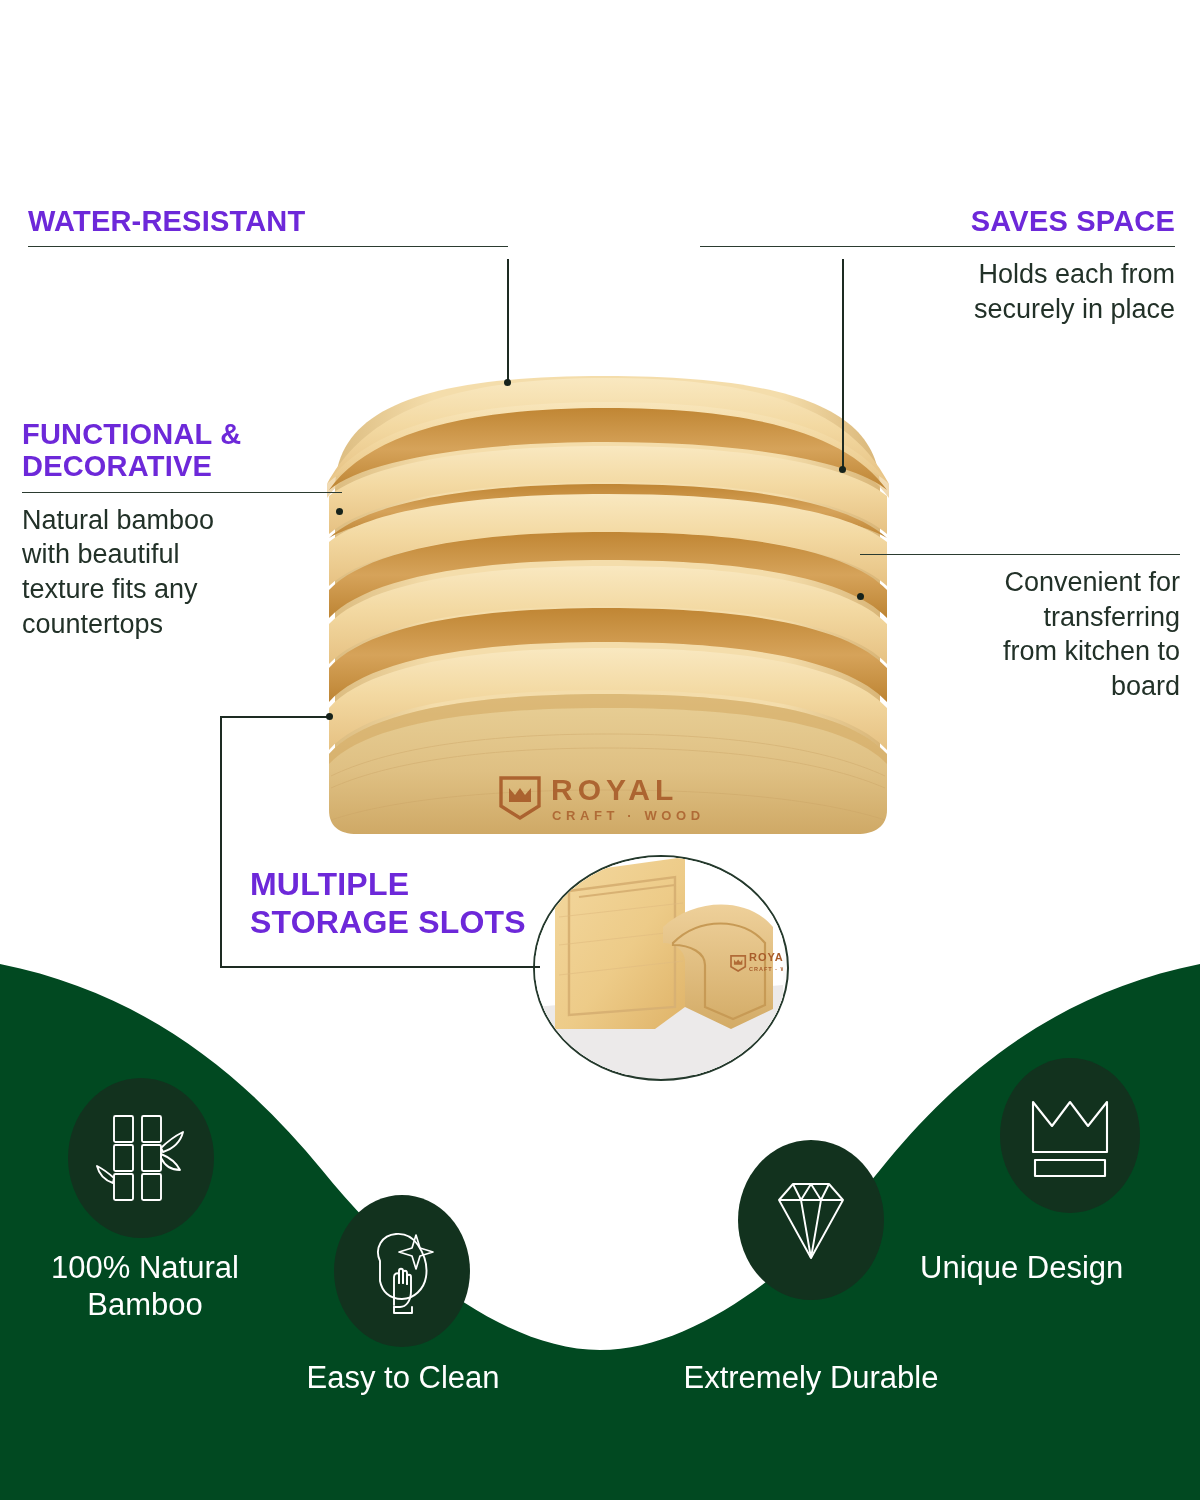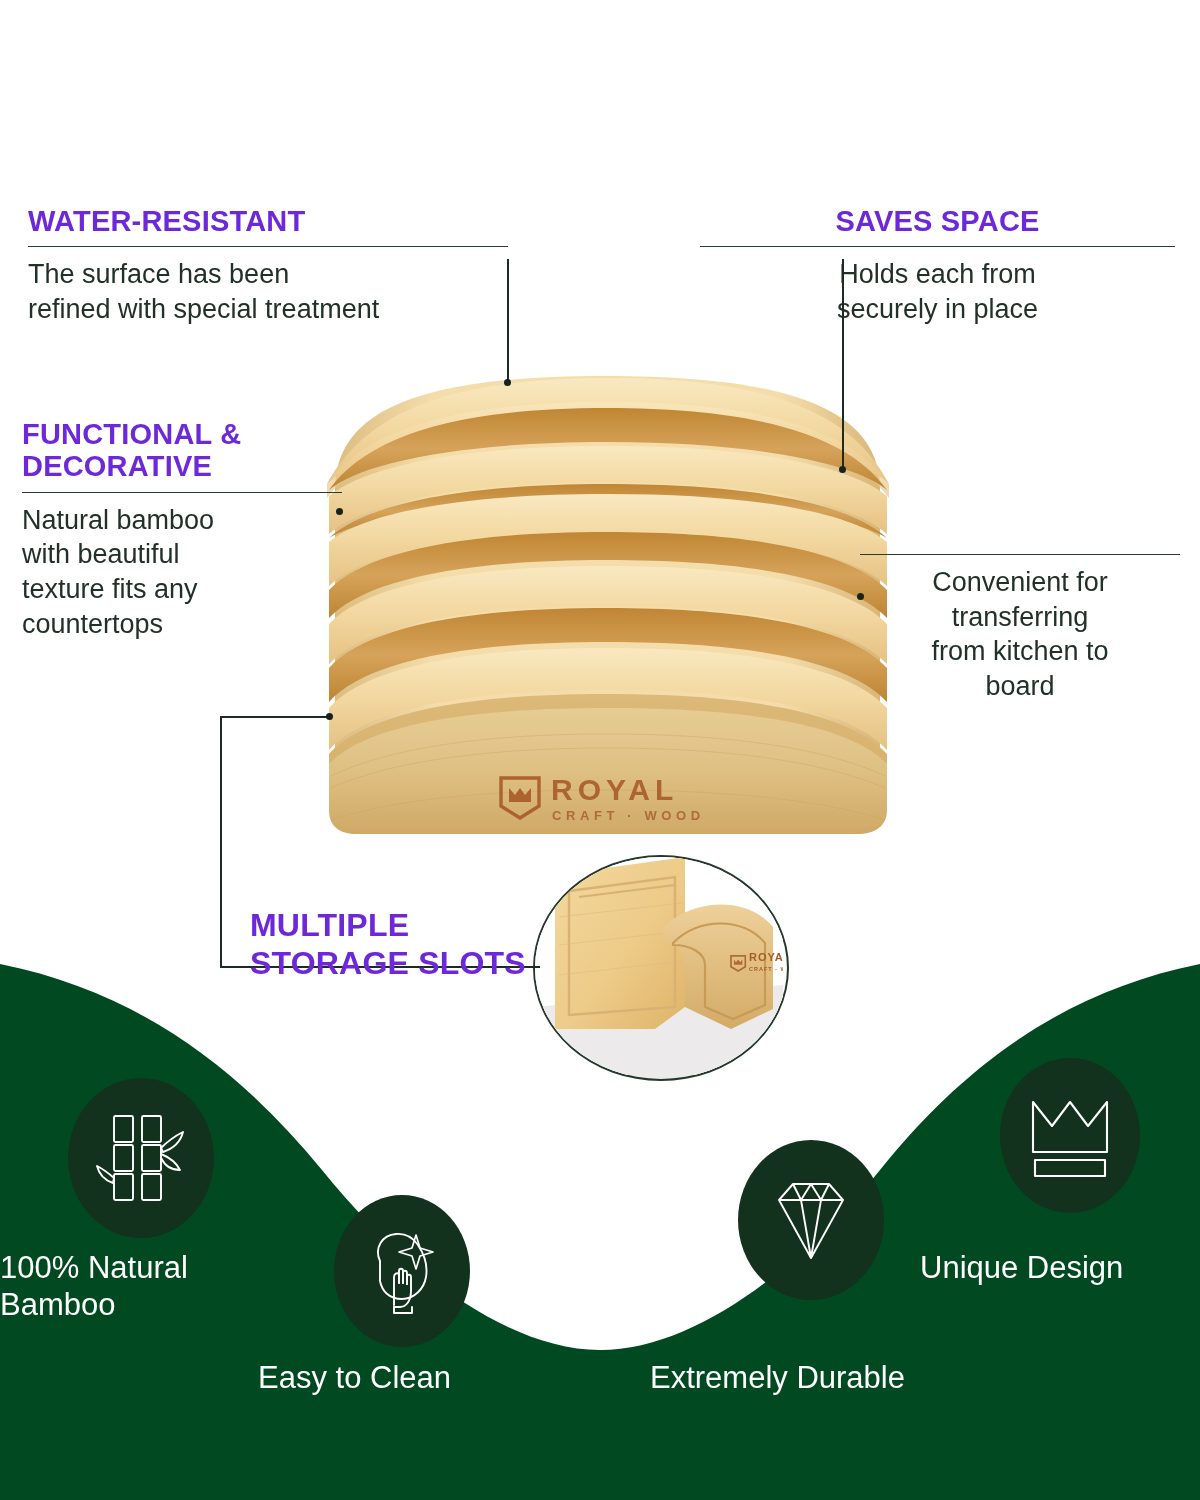--- a/index.html
+++ b/index.html
@@ -18,21 +18,21 @@
     color:#6d28d9;line-height:1.12;text-transform:uppercase;
     white-space:pre-line;
   }
   .callout .c-rule{
     height:0;border-top:1.6px solid #2b3b30;margin-top:9px;
   }
   .callout .c-body{
     font-size:27px;line-height:1.28;color:#223128;margin-top:10px;
     white-space:pre-line;font-weight:400;
   }
-  .callout.right .c-title,.callout.right .c-body{text-align:center;}
+  .callout.right .c-title,.callout.right .c-body{text-align:right;}
 
   
   .conn{position:absolute;background:#1d2b22;}
   .conn.v{width:1.6px;}
   .conn.h{height:1.6px;}
   .dot{position:absolute;width:7px;height:7px;border-radius:50%;background:#16221b;}
 
   
   #product{position:absolute;left:305px;top:372px;width:605px;height:468px;}
 
@@ -44,21 +44,21 @@
   }
 
   
   #greenwrap{position:absolute;left:0;top:930px;width:1200px;height:570px;}
   .badge{
     position:absolute;border-radius:50%;
     background:#12321e;display:flex;align-items:center;justify-content:center;
   }
   .blabel{
     position:absolute;color:#ffffff;font-size:31px;line-height:1.18;
-    text-align:left;font-weight:400;white-space:pre-line;
+    text-align:center;font-weight:400;white-space:pre-line;
   }
 </style>
 </head>
 <body>
 
 <div class="stage">
 
   <div id="greenwrap">
     <svg width="1200" height="570" viewBox="0 0 1200 570" style="position:absolute;left:0;top:0;">
       <path d="M0,0 L1200,0 L1200,570 L0,570 Z" fill="#014921"></path>
@@ -242,22 +242,20 @@
         <path d="M7,11 L7,23 L27,23 L27,11 L22,17 L17,11 L12,17 Z" fill="#a85c2a"></path>
       </g>
       <text x="214" y="104" font-family="Liberation Sans, sans-serif" font-size="11" font-weight="bold" letter-spacing="1" fill="#a85c2a">ROYAL</text>
       <text x="214" y="114" font-family="Liberation Sans, sans-serif" font-size="5.5" font-weight="bold" letter-spacing="1" fill="#a85c2a">CRAFT · WOOD</text>
     </svg>
   </div>
 
   <div class="callout" style="left:28px;top:205px;width:480px;">
     <div class="c-title">WATER-RESISTANT</div>
     <div class="c-rule"></div>
-    <div class="c-body">The surface has been
-refined with special treatment</div>
   </div>
   <div class="conn v" style="left:507px;top:259px;height:124px;"></div>
   <div class="dot" style="left:504px;top:379px;"></div>
 
   <div class="callout right" style="left:700px;top:205px;width:475px;">
     <div class="c-title">SAVES SPACE</div>
     <div class="c-rule"></div>
     <div class="c-body">Holds each from
 securely in place</div>
   </div>
@@ -281,18 +279,18 @@
 transferring
 from kitchen to
 board</div>
   </div>
   <div class="dot" style="left:857px;top:593px;"></div>
 
   <div class="conn v" style="left:220px;top:716px;height:252px;"></div>
   <div class="conn h" style="left:220px;top:716px;width:110px;"></div>
   <div class="conn h" style="left:220px;top:966px;width:320px;"></div>
   <div class="dot" style="left:326px;top:713px;"></div>
-  <div class="callout" style="left:250px;top:907px;width:330px;">
+  <div class="callout" style="left:250px;top:866px;width:330px;">
     <div class="c-title" style="font-size:32px;line-height:1.18;">MULTIPLE
 STORAGE SLOTS</div>
   </div>
 
 </div>
 
 </body></html>

